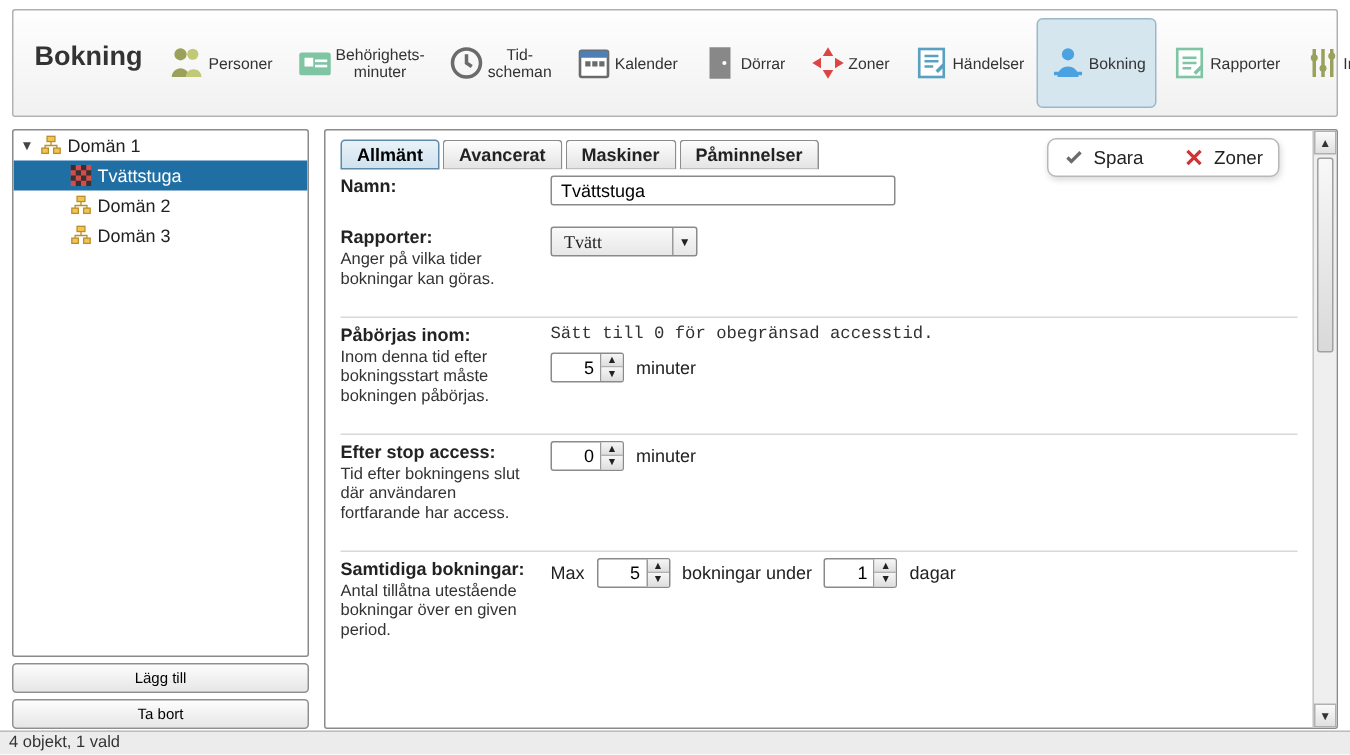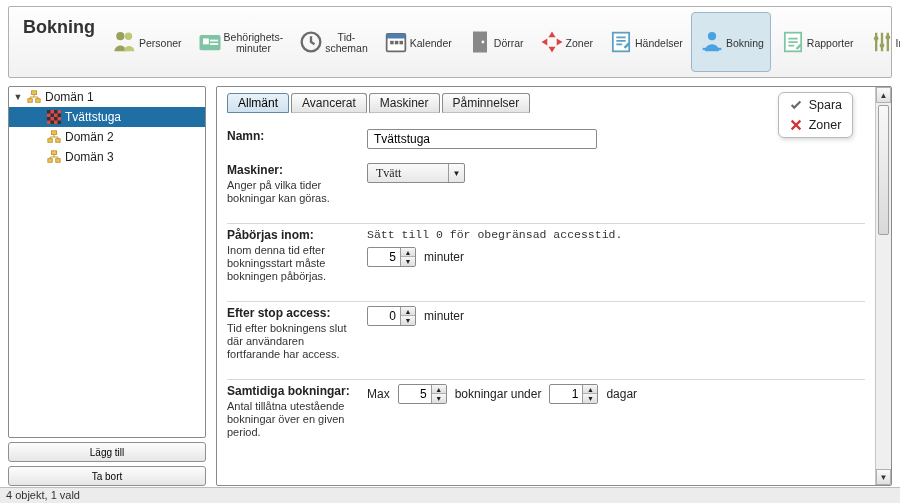--- a/index.html
+++ b/index.html
@@ -14,21 +14,21 @@
     overflow: hidden;
     position: relative;
   }
   .topbar {
     border: 1px solid #b0b0b0;
     margin: 6px 8px 8px 8px;
     height: 72px;
     background: linear-gradient(#fefefe,#f1f1f1);
     display: flex;
     align-items: stretch;
-    padding: 2px 8px;
+    padding: 12px 8px;
     border-radius: 2px;
   }
   .topbar-title {
     font-size: 18px;
     font-weight: bold;
     color: #333;
     padding: 8px 10px 0 6px;
     width: 170px;
   }
   .toolbar {
@@ -135,21 +135,21 @@
     border-radius: 2px;
   }
   .inner {
     position: absolute;
     left: 0; right: 16px; top: 0; bottom: 0;
     padding: 6px 10px;
   }
   .tabs {
     display: flex;
     gap: 2px;
-    margin-bottom: 12px;
+    font-weight: bold;
   }
   .tab {
     border: 1px solid #8c8c8c;
     border-bottom: 1px solid #c0c0c0;
     padding: 2px 10px;
     border-radius: 3px 3px 0 0;
     background: linear-gradient(#fdfdfd,#e4e4e4);
     cursor: pointer;
     font-size: 12px;
   }
@@ -159,22 +159,22 @@
     color: #000;
   }
   .float-actions {
     position: absolute;
     top: 5px; right: 22px;
     background: #fff;
     border: 1px solid #b8b8b8;
     border-radius: 6px;
     box-shadow: 1px 2px 4px rgba(0,0,0,.15);
     padding: 4px 6px;
-    display: flex; flex-direction: column;
-    gap: 4px;
+    display: flex; flex-direction: row;
+    gap: 19px;
     z-index: 5;
   }
   .float-actions .act {
     display: flex; align-items: center; gap: 6px;
     cursor: pointer;
     font-size: 12.5px;
     padding: 1px 4px;
   }
   .form-row {
     display: flex;
@@ -459,21 +459,21 @@
         <div class="label-col">
           <div class="lbl-title">Namn:</div>
         </div>
         <div class="field-col">
           <input class="text" type="text" value="Tvättstuga" style="">
         </div>
       </div>
 
       <div class="form-row">
         <div class="label-col">
-          <div class="lbl-title">Maskiner:</div>
+          <div class="lbl-title">Rapporter:</div>
           <div class="lbl-sub">Anger på vilka tider bokningar kan göras.</div>
         </div>
         <div class="field-col">
           <div class="select">
             <span class="sel-val">Tvätt</span>
             <span class="sel-arr">▼</span>
           </div>
         </div>
       </div>
 

